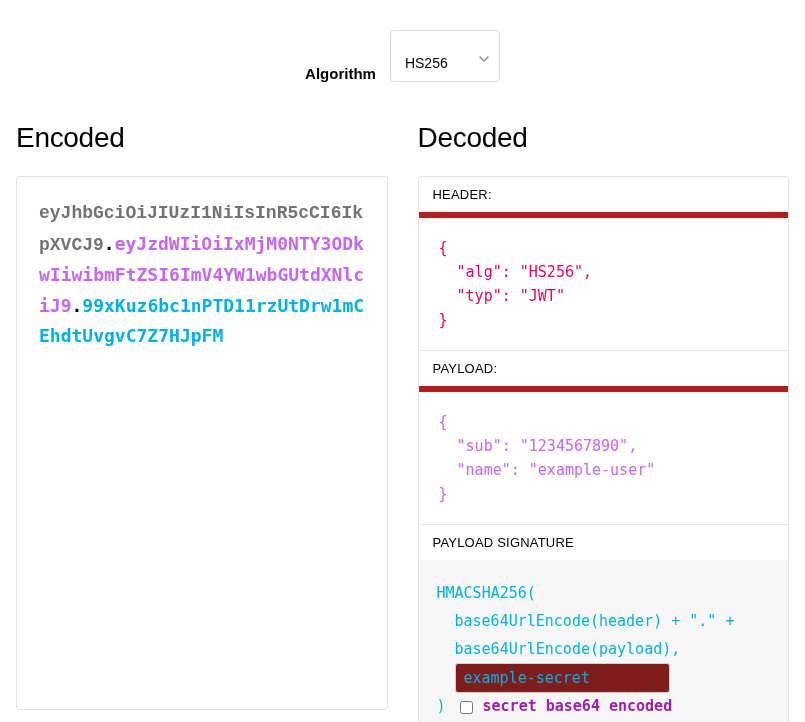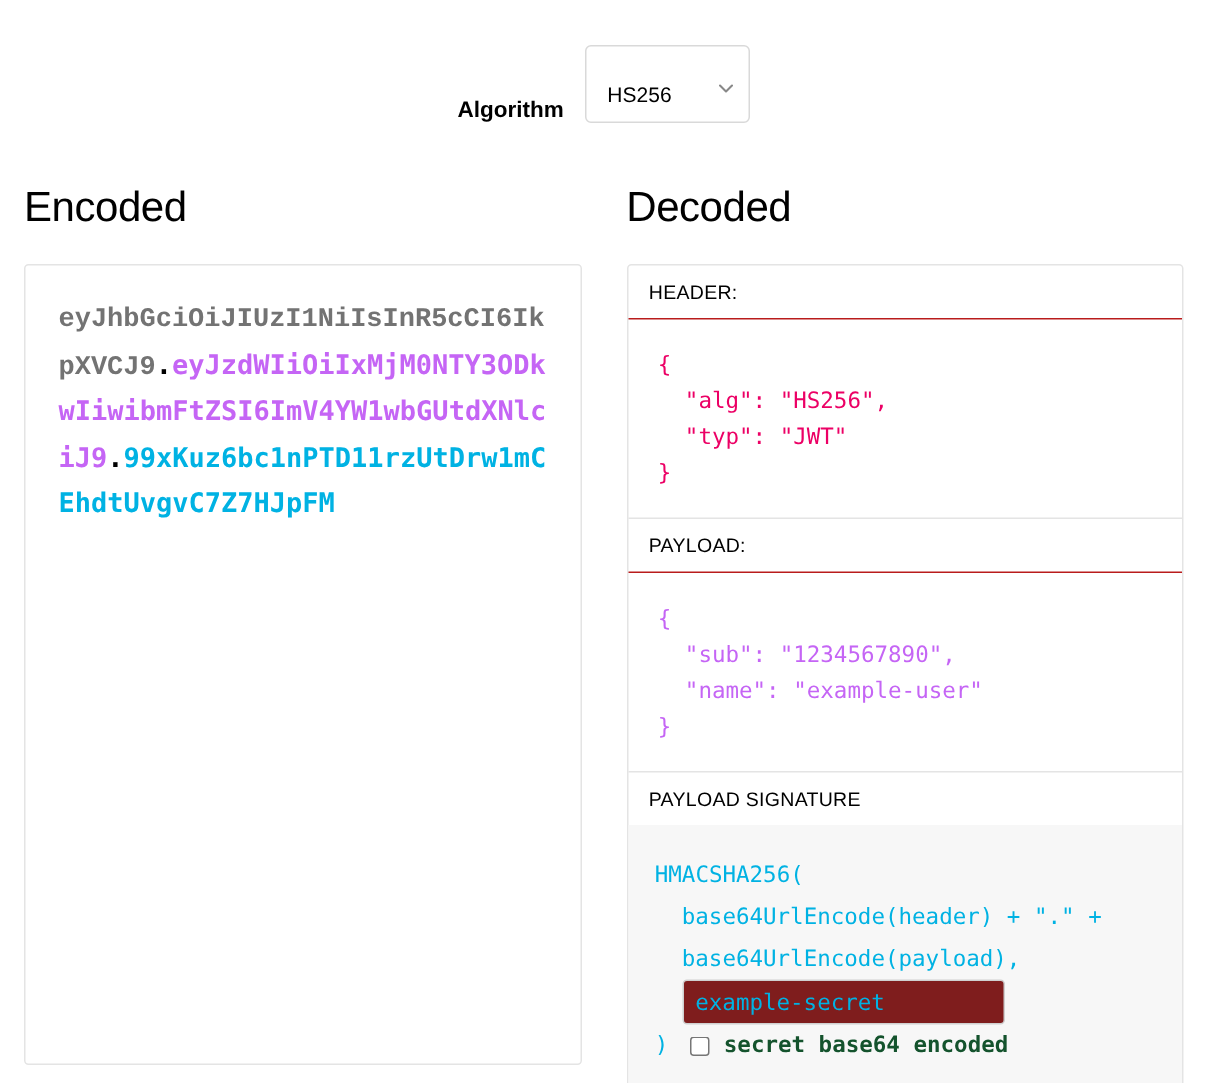--- a/index.html
+++ b/index.html
@@ -55,21 +55,21 @@
   .seg-header { color: #737373; font-family: Liberation Mono, monospace; }
   .seg-payload { color: #c565f5; }
   .seg-sig { color: #00b2e3; }
   .dot { color: #000; }
   .section {
     border-bottom: 1px solid #e4e4e4;
   }
   .sec-title {
     font-size: 13px;
     padding: 10px 14px;
-    border-bottom: 1px solid #b91c1c;
+    border-bottom: 6px solid #b91c1c;
     letter-spacing: 0.2px;
   }
   .sec-body {
     padding: 18px 20px;
     font-family: ui-monospace, SFMono-Regular, Menlo, Consolas, monospace;
     font-size: 15px;
     line-height: 1.6;
     white-space: pre;
     overflow-x: auto;
   }
@@ -89,21 +89,21 @@
     color: #00b2e3;
     border: 1px solid #d0d0d0;
     border-radius: 3px;
     padding: 5px 8px;
     width: 215px;
     background: #7f1d1d;
     margin-left: 18px;
   }
   .sig-last-row { display: flex; align-items: center; gap: 8px; }
   .sig-close { color: #00b2e3; }
-  .sig-check-label { font-weight: 700; color: #14532d; font-size: 15px; }
+  .sig-check-label { font-weight: 700; color: #a21caf; font-size: 15px; }
   .sig-checkbox { width: 13px; height: 13px; margin: 0 2px 0 6px; }
   .header-body { color: #ec0065; }
   .payload-body { color: #c565f5; }
 </style>
 </head>
 <body>
 
 <div class="algo-row">
   <span class="algo-label">Algorithm</span>
   <div class="algo-select">

